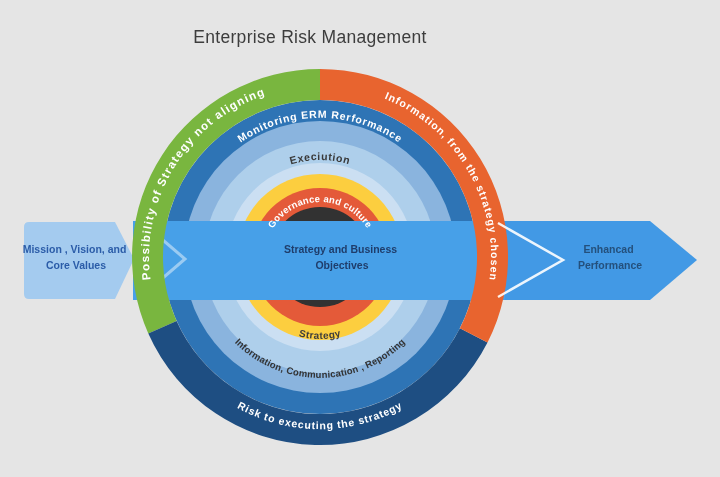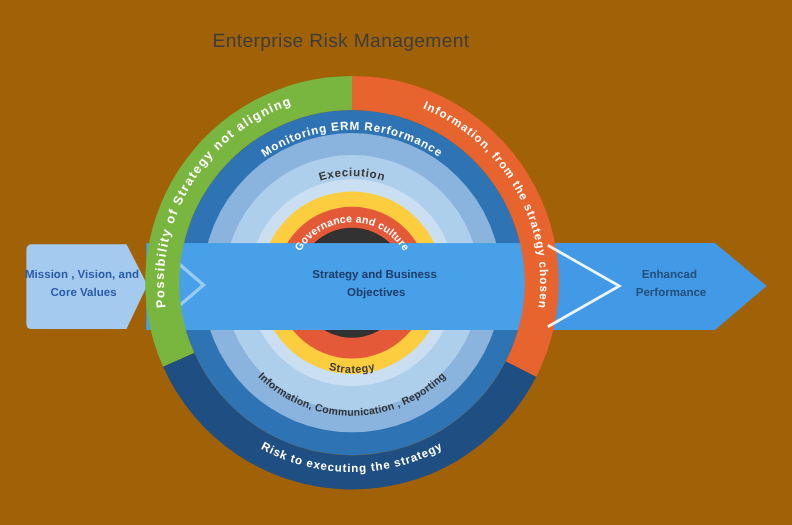--- a/index.html
+++ b/index.html
@@ -1,16 +1,16 @@
 <!DOCTYPE html>
 <html><head>
 <meta charset="utf-8">
 <style>
   html,body{margin:0;padding:0;background:#ffffff;}
-  .stage{position:relative;width:720px;height:477px;background:#a16207;overflow:hidden;
+  .stage{position:relative;width:720px;height:477px;background:#e5e5e5;overflow:hidden;
          font-family:"Liberation Sans", sans-serif;}
   svg text{font-family:"Liberation Sans", sans-serif;}
   .title-text{font-size:17.5px;font-weight:500;fill:#3d3d3d;letter-spacing:.3px;}
   .arc-label{font-weight:bold;}
   .lbl-green{font-size:11.5px;letter-spacing:1.3px;}
   .lbl-orange{font-size:10.5px;letter-spacing:1px;}
   .lbl-navy{font-size:10.5px;letter-spacing:.8px;}
   .lbl-monitoring{font-size:10.5px;letter-spacing:.8px;}
   .lbl-execution{font-size:10.5px;letter-spacing:.6px;}
   .lbl-governance{font-size:9.5px;letter-spacing:.2px;}

